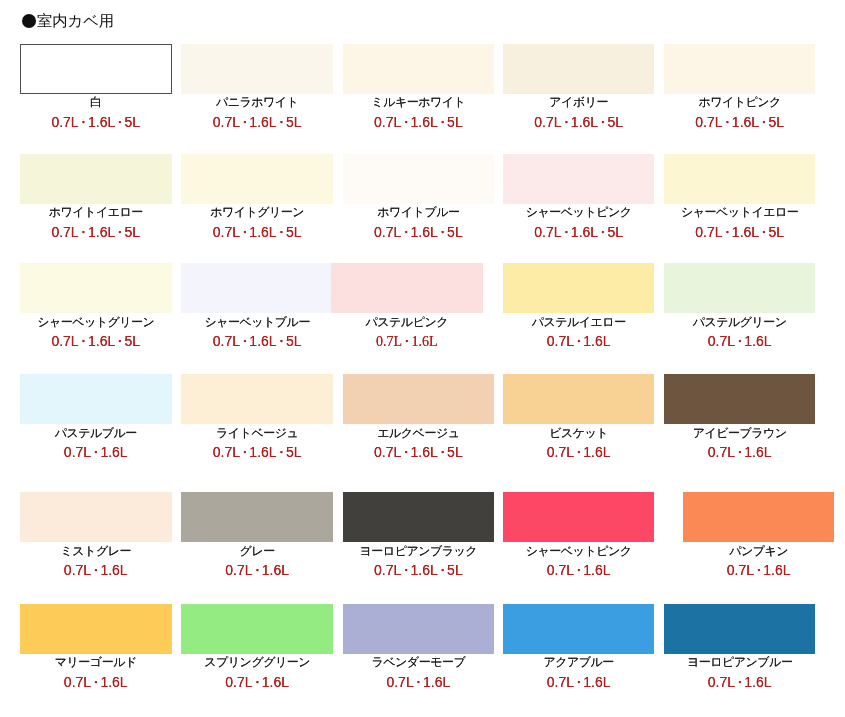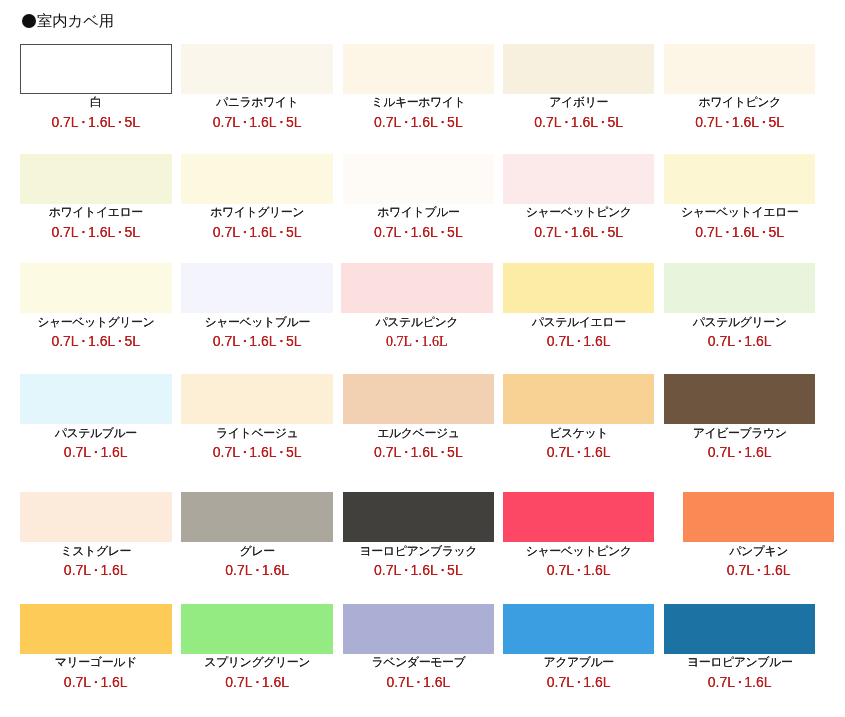--- a/index.html
+++ b/index.html
@@ -167,21 +167,21 @@
         <div class="cell" style="left: 0px;">
           <div class="chip" style="background: rgb(252, 250, 226);"></div>
           <div class="cname">シャーベットグリーン</div>
           <div class="csize">0.7L<span class="sep">・</span>1.6L<span class="sep">・</span>5L</div>
         </div>
         <div class="cell" style="left: 161.4px;">
           <div class="chip" style="background: rgb(244, 244, 253);"></div>
           <div class="cname">シャーベットブルー</div>
           <div class="csize">0.7L<span class="sep">・</span>1.6L<span class="sep">・</span>5L</div>
         </div>
-        <div class="cell" style="left: 321px; font-family: Liberation Serif, serif;">
+        <div class="cell" style="left: 311px; font-family: Liberation Serif, serif;">
           <div class="chip" style="background: rgb(252, 223, 223);"></div>
           <div class="cname">パステルピンク</div>
           <div class="csize">0.7L<span class="sep">・</span>1.6L</div>
         </div>
         <div class="cell" style="left: 482.9px;">
           <div class="chip" style="background: rgb(253, 236, 165);"></div>
           <div class="cname">パステルイエロー</div>
           <div class="csize">0.7L<span class="sep">・</span>1.6L</div>
         </div>
         <div class="cell" style="left: 643.9px;">

